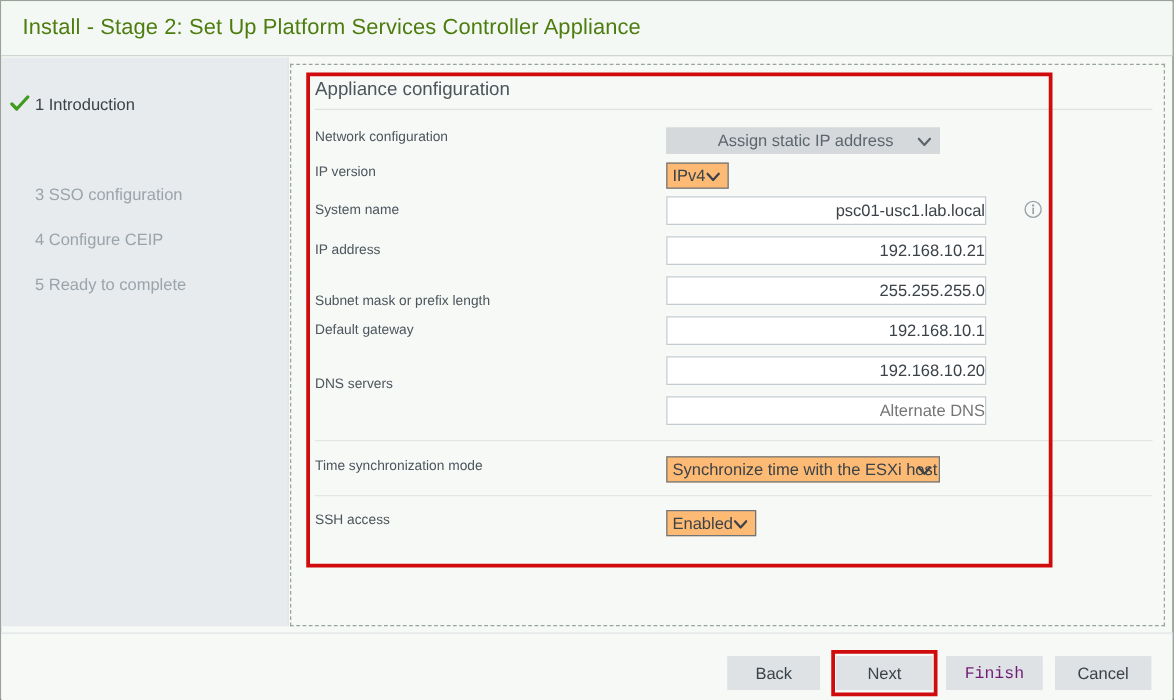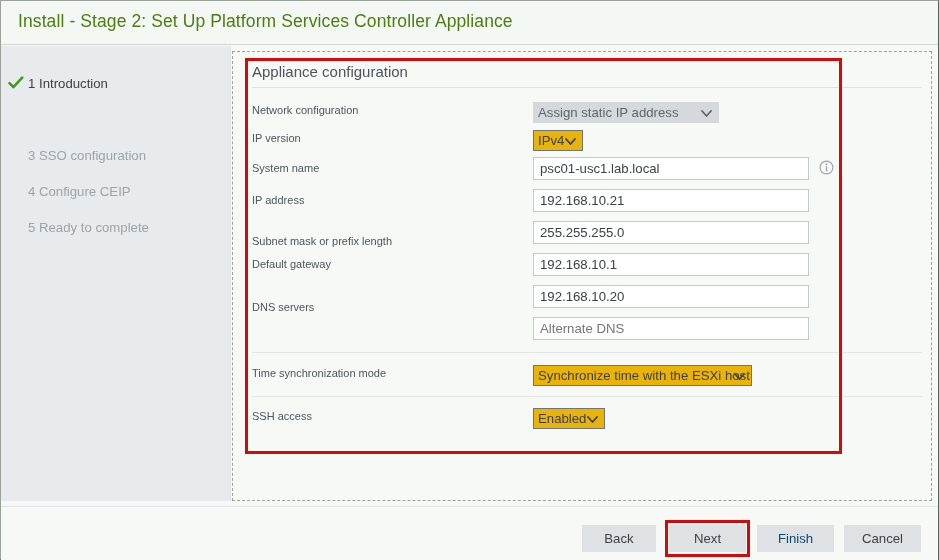--- a/index.html
+++ b/index.html
@@ -130,29 +130,29 @@
     height: 23px;
     background: #ffffff;
     border: 1px solid #c3cbd1;
     font-family: "Liberation Sans", sans-serif;
     font-size: 13.2px;
     color: #3b4248;
     padding: 0 0 0 6px;
     line-height: 21px;
     outline: none;
   }
-  .txt-input.wide { width: 276px; }
+  .txt-input.wide { width: 256px; text-align: right; }
   .txt-input.placeholder { color: #5f6970; }
 
   .sel {
     position: absolute;
     left: 284px;
     height: 21px;
     border: 1px solid #6d767d;
-    background: #eab308;
+    background: #fdba74;
     font-size: 13.2px;
     color: #3b4248;
     line-height: 19px;
     padding-left: 4px;
     white-space: nowrap;
   }
   .sel.disabled {
     background: #d5d9dc;
     border: 1px solid #d5d9dc;
     color: #5d666d;
@@ -186,21 +186,21 @@
     background: #dee2e5;
     border: 1px solid #dee2e5;
     font-family: "Liberation Sans", sans-serif;
     font-size: 13.2px;
     color: #3b4248;
     text-align: center;
     line-height: 25px;
     cursor: pointer;
     white-space: nowrap;
   }
-  .btn.disabled { color: #0c4a6e; cursor: default; }
+  .btn.disabled { color: #701a75; cursor: default; font-family: Liberation Mono, monospace; }
   #btn-next-wrap {
     position: absolute;
     top: 13px;
     left: 664px;
     width: 85px;
     height: 37px;
     border: 3px solid #d00b0b;
   }
 </style>
 </head>
@@ -241,21 +241,21 @@
   <div id="content-panel"></div>
 
   <div id="annot-box"></div>
 
   <div id="form-area">
 
     <div id="section-title">Appliance configuration</div>
     <div class="hr" id="hr-head"></div>
 
     <div class="field-label" style="top:43px;">Network configuration</div>
-    <div class="sel disabled" style="top:41px; width:186px;">
+    <div class="sel disabled" style="top:41px; width:219px;text-align:center;">
       <span>Assign static IP address</span>
       <span class="caret">
         <svg width="11" height="13" viewBox="0 0 11 13">
             <path d="M1 4 L5.5 9 L10 4" stroke="#5d666d" stroke-width="1.8" fill="none" stroke-linecap="round" stroke-linejoin="round"></path>
           </svg>
       </span>
     </div>
 
     <div class="field-label" style="top:71px;">IP version</div>
     <div class="sel" style="top:69px; width:50px;">

